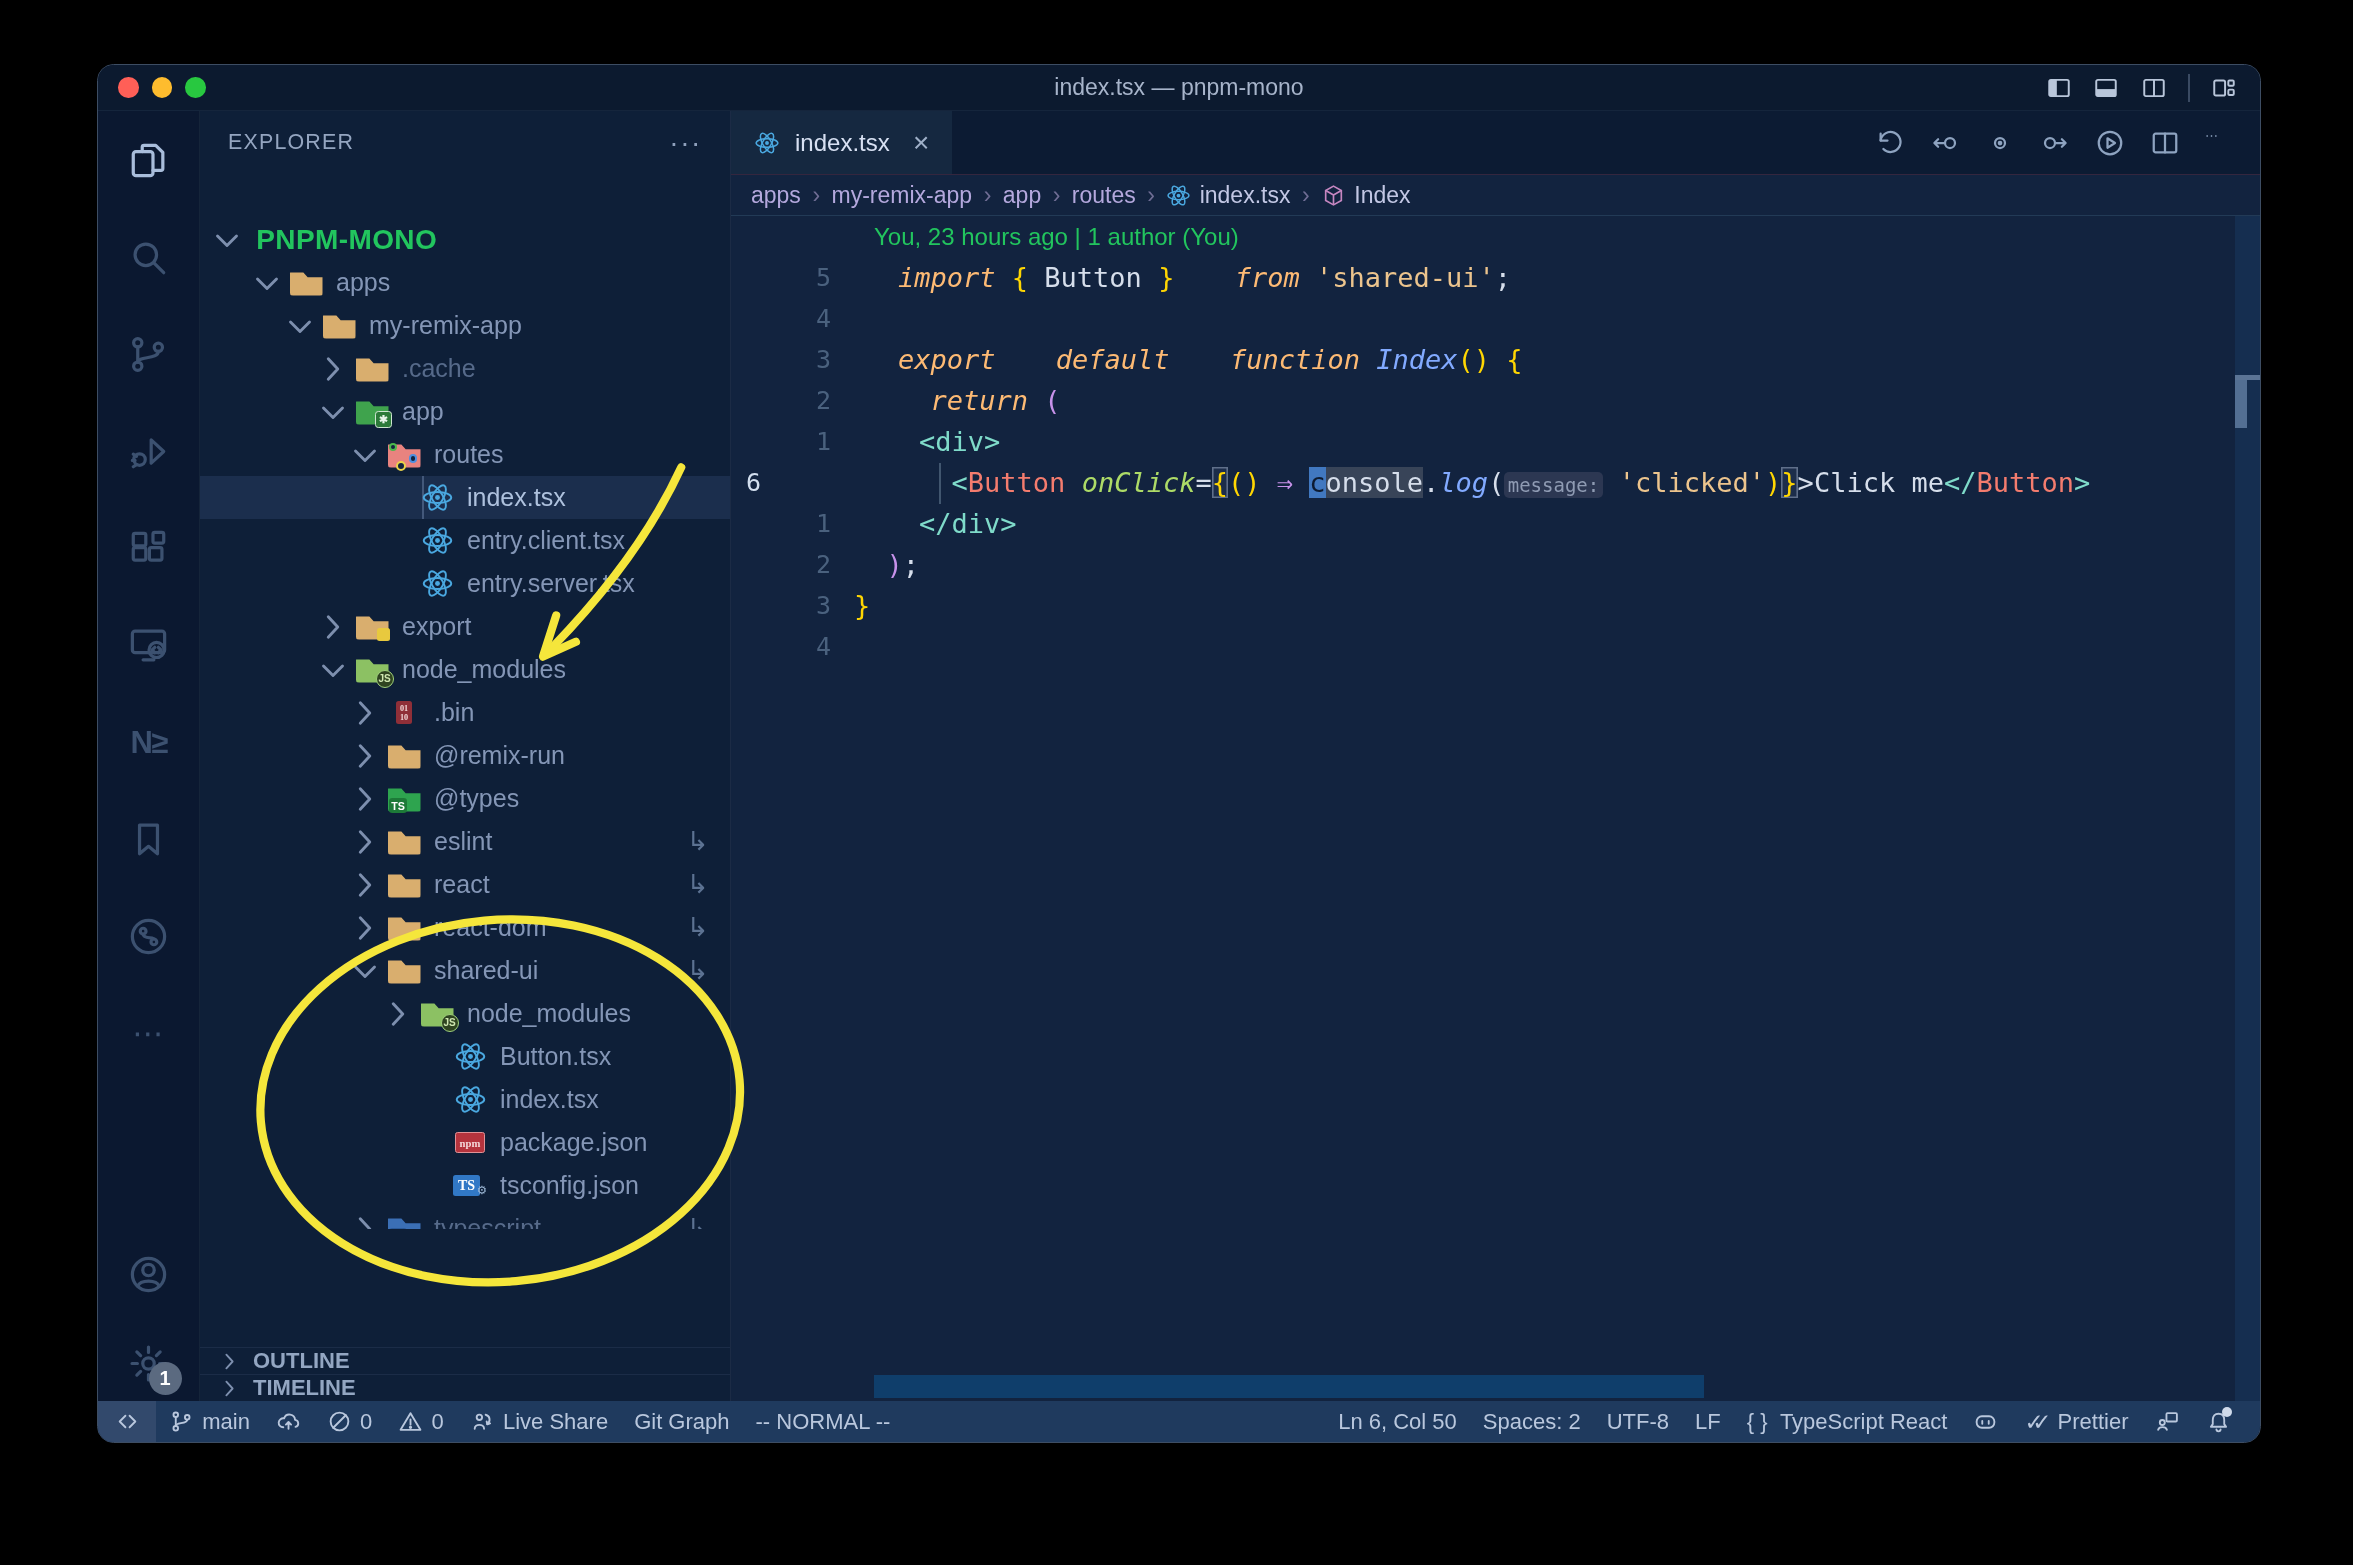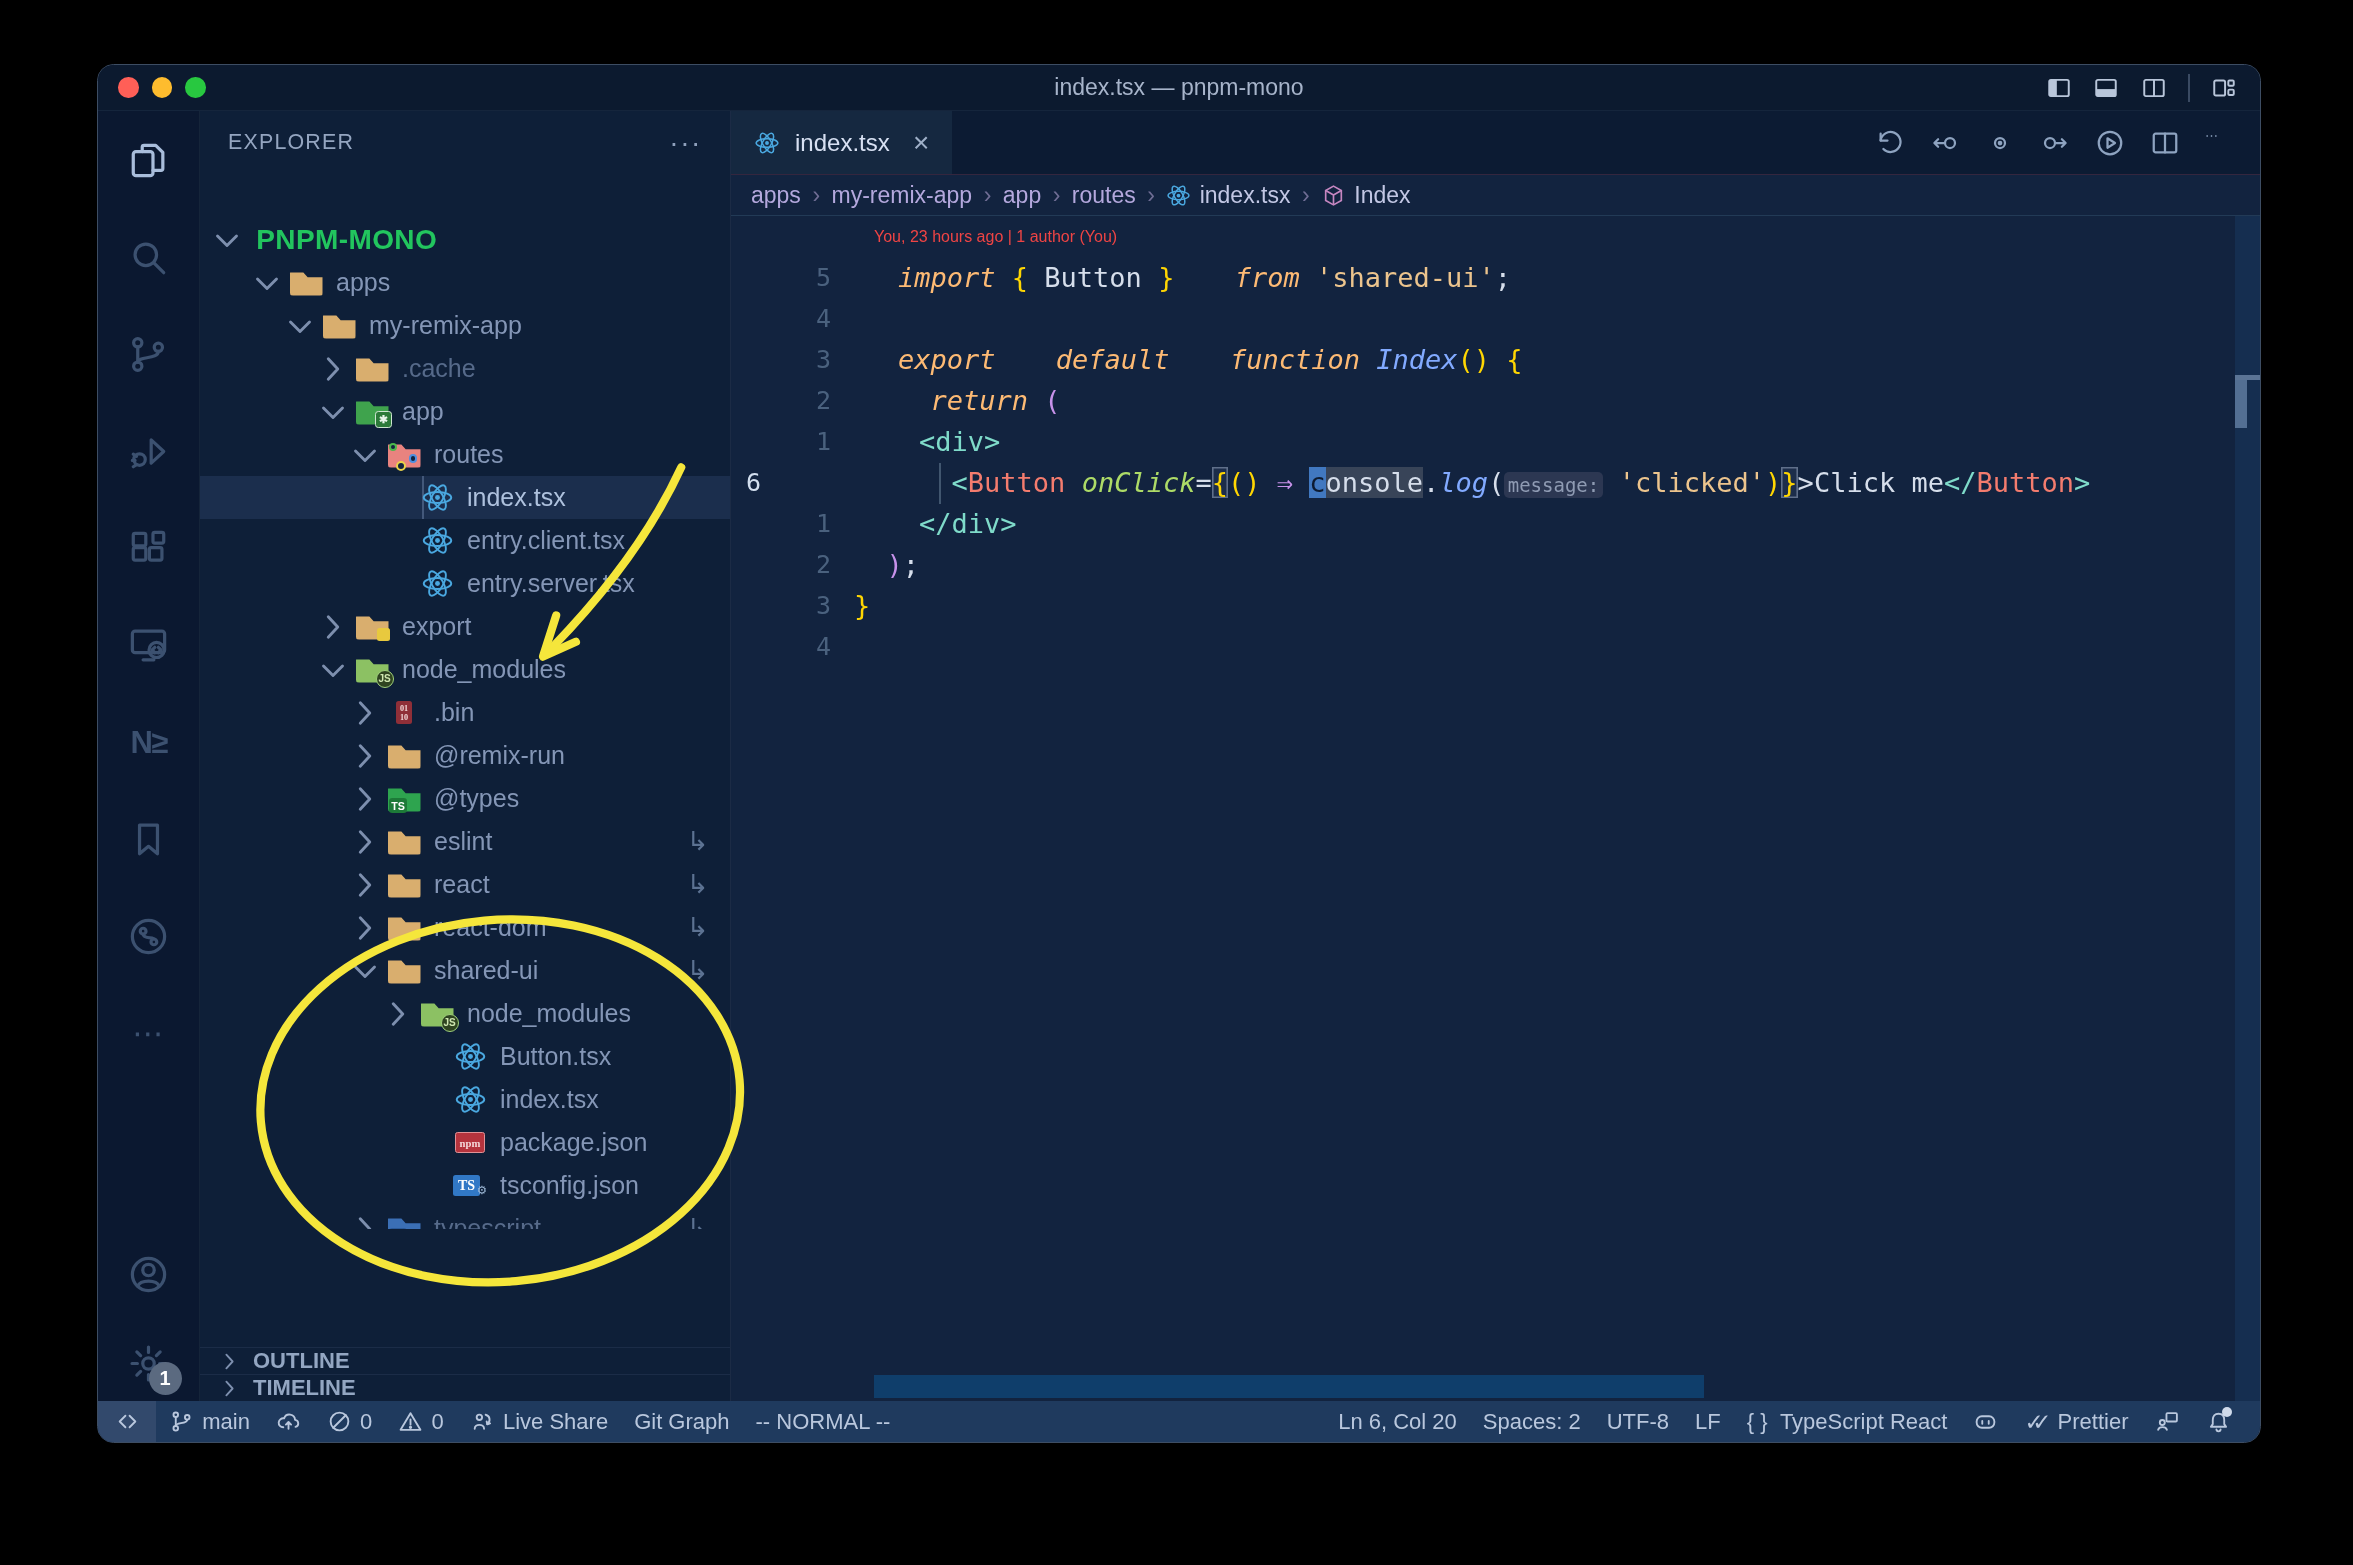--- a/index.html
+++ b/index.html
@@ -69,21 +69,21 @@
   .edactions .ic { width:30px; height:30px; }
   .crumbbar { flex:0 0 41px; display:flex; align-items:center; padding-left:20px; gap:11.5px;
               background:#12233f; border-bottom:1.6px solid rgba(90,140,170,0.22); }
   .crumb { color:#b4a8dd; font-size:23px; display:flex; align-items:center; gap:8.2px; }
   .crumb.lite { color:#c2c7e4; }
   .crumbsep { color:#6f6d94; font-size:23px; }
   .crumb .cic { width:25px; height:25px; display:inline-flex; }
   
   .codearea { flex:1; position:relative; font-family:"DejaVu Sans Mono", monospace; min-height:0; overflow:hidden; }
   .blame { height:41px; display:flex; align-items:center; padding-left:143px;
-           color:#ef4444; font-size:16px; font-family:"Liberation Sans", sans-serif; }
+           color:#22c55e; font-size:24px; font-family:"Liberation Sans", sans-serif; }
   .cline { height:41px; display:flex; align-items:center; position:relative; }
   .gut { width:123px; flex:0 0 123px; text-align:right; padding-right:23px;
          color:#4a617e; font-size:25px; }
   .cline.cur .gut { text-align:left; padding-left:15px; color:#d2deee; }
   .ctext { white-space:pre; font-size:27px; color:#d6deeb; letter-spacing:0; }
   .tok-kw { color:#fdba74; font-style:italic;margin-left:44px; }
   .tok-pk { color:#c792ea; }
   .tok-y  { color:#ffd602; }
   .tok-fg { color:#d6deeb; }
   .tok-str{ color:#ecc48d; }
@@ -779,21 +779,21 @@
         </div>
         <div class="st-item">
           <span>Git Graph</span>
         </div>
         <div class="st-item">
           <span>-- NORMAL --</span>
         </div>
       </div>
     <div class="st-right" id="st-right">
         <div class="st-item">
-          <span>Ln 6, Col 20</span>
+          <span>Ln 6, Col 50</span>
         </div>
         <div class="st-item">
           <span>Spaces: 2</span>
         </div>
         <div class="st-item">
           <span>UTF-8</span>
         </div>
         <div class="st-item">
           <span>LF</span>
         </div>

